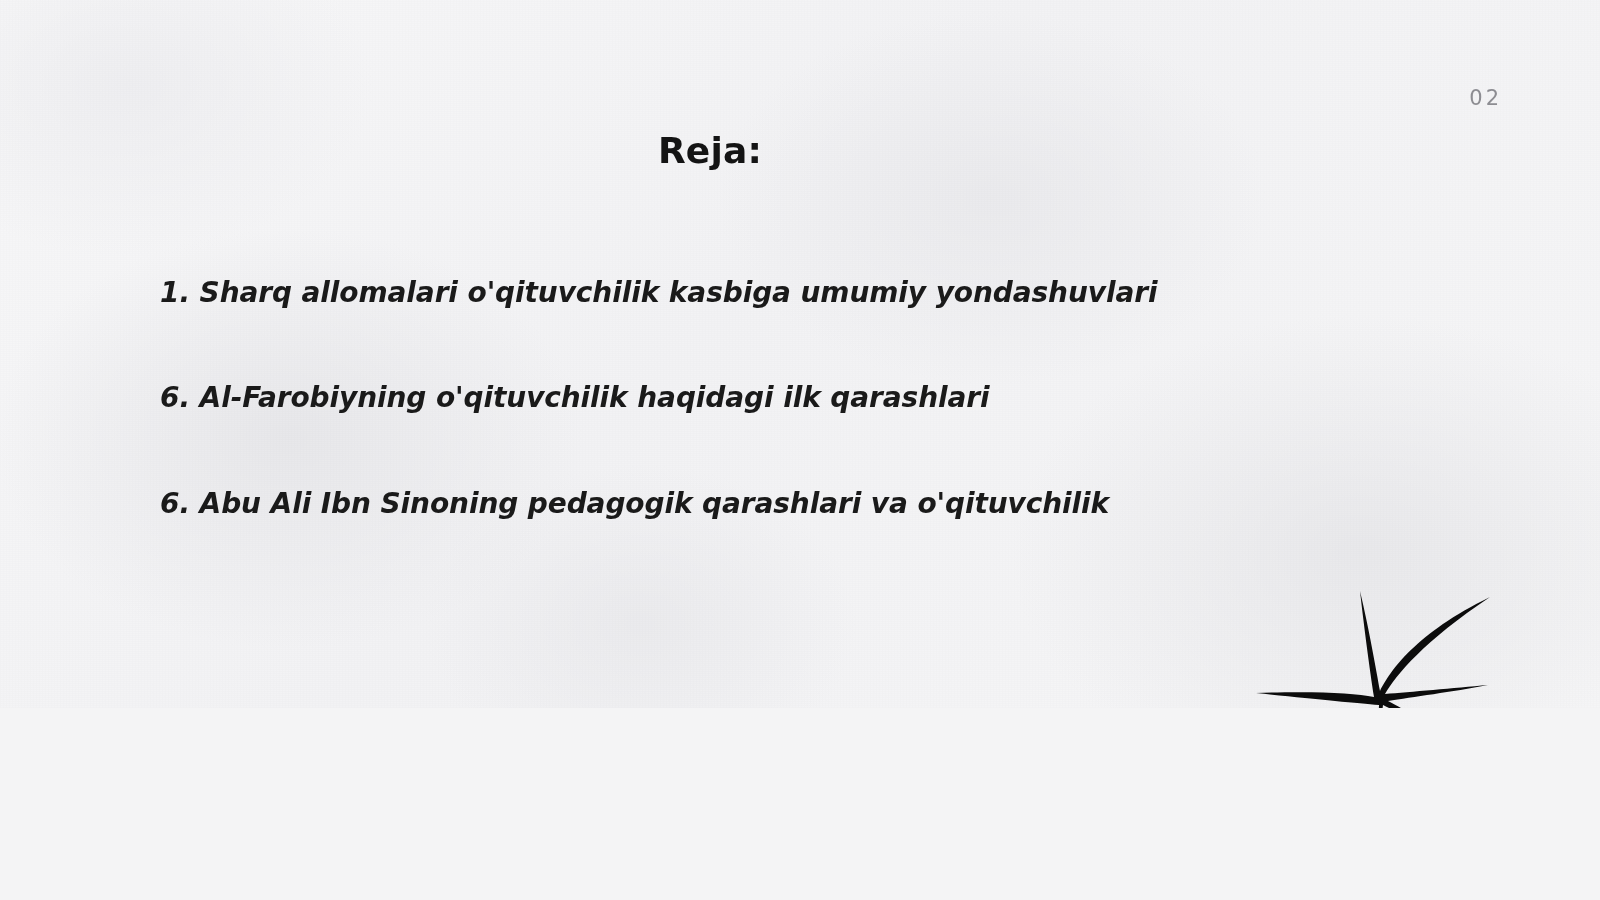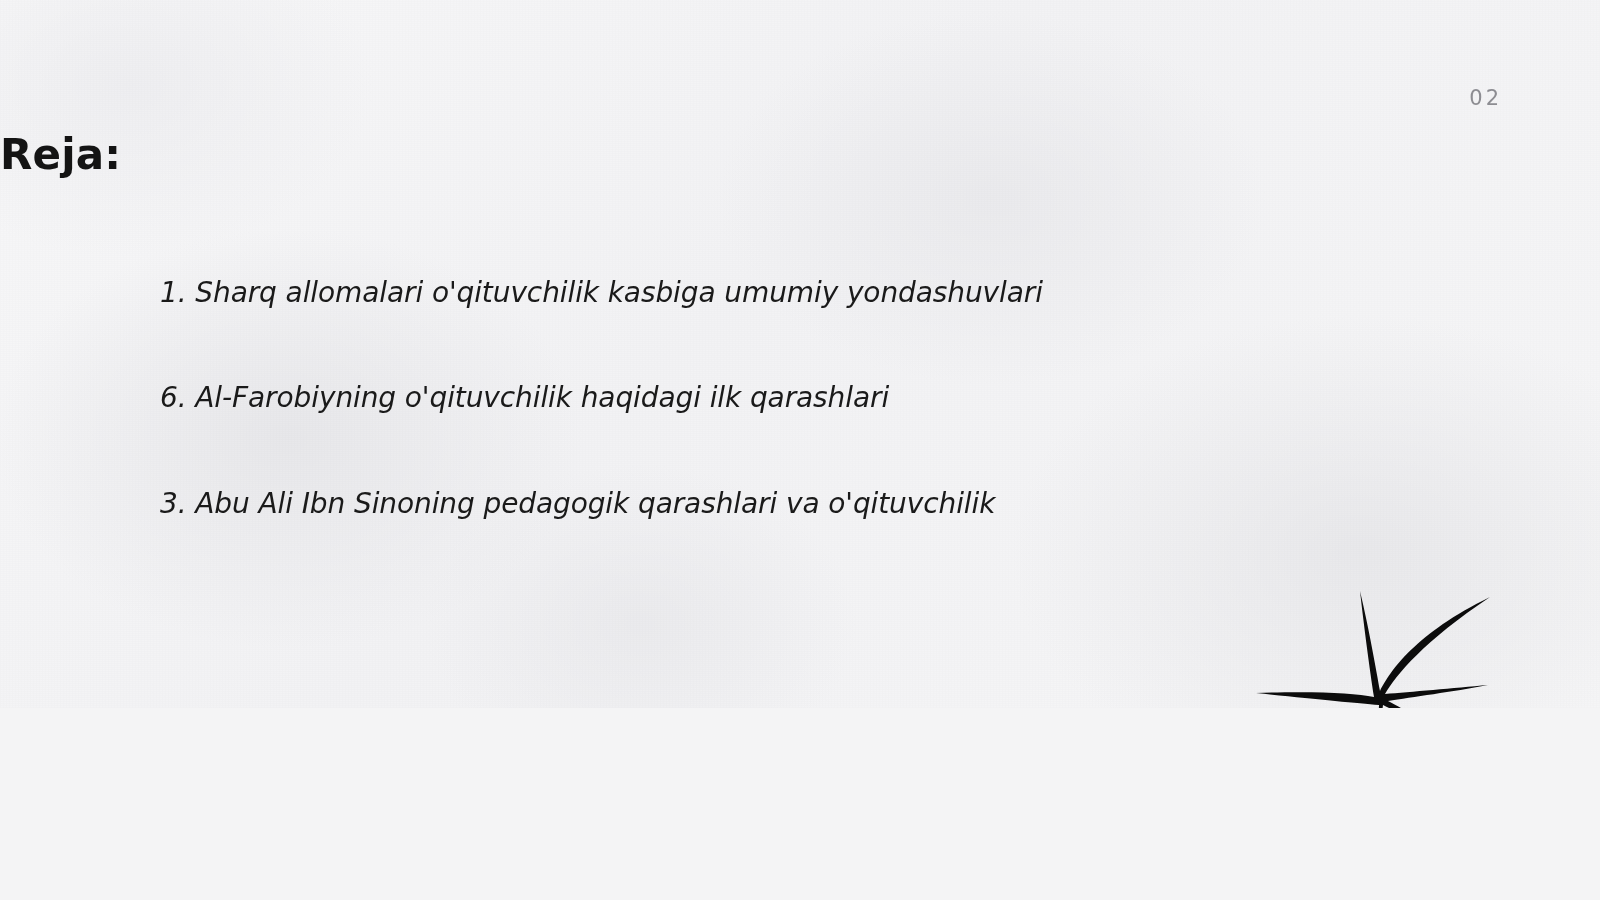--- a/index.html
+++ b/index.html
@@ -43,37 +43,37 @@
     letter-spacing: 3px;
     color: #8d8d92;
     font-family: "DejaVu Sans", sans-serif;
     font-weight: 400;
   }
   .slide-title {
     position: absolute;
     top: 130px;
     left: 0;
     width: 1420px;
-    text-align: left;
-    font-size: 42px;
+    text-align: center;
+    font-size: 36px;
     font-weight: bold;
     color: #141414;
     font-family: "DejaVu Sans", sans-serif;
     letter-spacing: 0.2px;
   }
   .agenda {
     position: absolute;
     top: 275px;
     left: 160px;
     width: 1200px;
   }
   .agenda-item {
     font-size: 28px;
     font-style: italic;
-    font-weight: normal;
+    font-weight: bold;
     color: #1a1a1a;
     font-family: "DejaVu Sans", sans-serif;
     line-height: 1.3;
     margin-bottom: 69px;
     letter-spacing: -0.1px;
   }
   .agenda-item:last-child {
     margin-bottom: 0;
   }
   .star-decoration {
@@ -96,21 +96,21 @@
 
   <div class="noise-layer"></div>
 
   <div class="page-number">02</div>
 
   <div class="slide-title">Reja:</div>
 
   <div class="agenda">
     <div class="agenda-item">1. Sharq allomalari o'qituvchilik kasbiga umumiy yondashuvlari</div>
     <div class="agenda-item">6. Al-Farobiyning o'qituvchilik haqidagi ilk qarashlari</div>
-    <div class="agenda-item">3. Abu Ali Ibn Sinoning pedagogik qarashlari va o'qituvchilik</div>
+    <div class="agenda-item">6. Abu Ali Ibn Sinoning pedagogik qarashlari va o'qituvchilik</div>
   </div>
 
   <div class="star-decoration">
     <svg viewBox="0 0 280 240" xmlns="http://www.w3.org/2000/svg" aria-hidden="true">
       <path d="M134 122
                C 130 96, 124 52, 120 16
                C 129 54, 136 94, 140 116
                C 150 96, 176 58, 250 22
                C 184 66, 156 100, 145 119
                C 170 117, 214 113, 248 110

